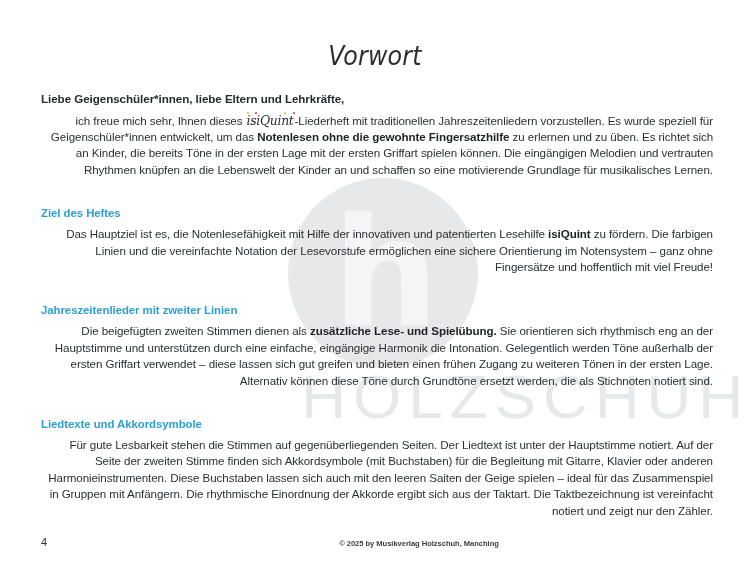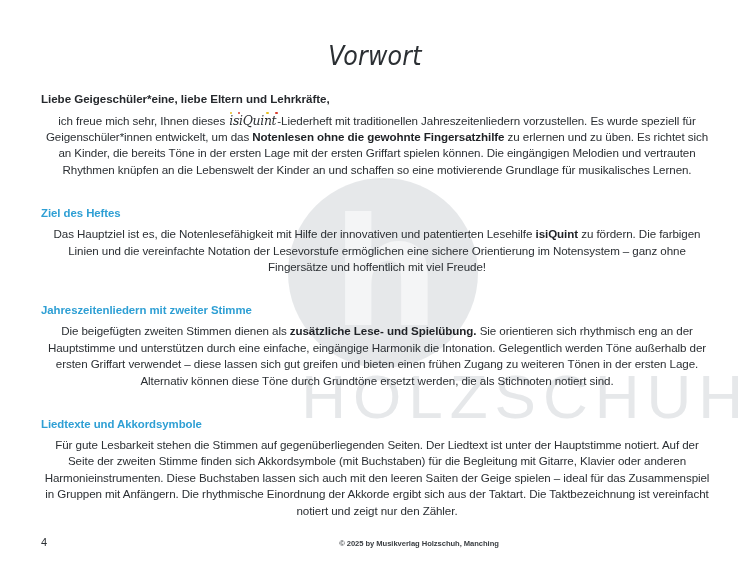--- a/index.html
+++ b/index.html
@@ -103,21 +103,21 @@
     line-height: 16.5px;
     color: #26292d;
     letter-spacing: -.05px;
     margin-bottom: 5px;
   }
 
   .para {
     font-size: 11.6px;
     line-height: 16.4px;
     color: #2b2f33;
-    text-align: center;
+    text-align: right;
     letter-spacing: -.08px;
     margin: 0;
   }
 
   .para b, .salutation b { font-weight: 700; color: #1e2125; }
 
   .sec-head {
     font-weight: 700;
     font-size: 11.4px;
     line-height: 15px;
@@ -190,31 +190,31 @@
   <div class="wm-h">h</div>
   <div class="wm-word">HOLZSCHUH</div>
 </div>
 
 <div id="page">
 
   <div id="page-title">Vorwort</div>
 
   <div id="content">
 
-    <div class="salutation">Liebe Geigeschüler*eine, liebe Eltern und Lehrkräfte,</div>
+    <div class="salutation">Liebe Geigenschüler*innen, liebe Eltern und Lehrkräfte,</div>
 
     <p class="para"><span>ich freue mich sehr, Ihnen dieses </span><span class="isiquint"><span class="dot d1"></span><span class="dot d2"></span><span class="dot d3"></span><span class="dot d4"></span><span>isiQuint</span></span><span>-Liederheft mit traditionellen Jahreszeitenliedern vorzustellen. Es wurde speziell für Geigenschüler*innen entwickelt, um das </span><b>Notenlesen ohne die gewohnte Fingersatzhilfe</b><span> zu erlernen und zu üben. Es richtet sich an Kinder, die bereits Töne in der ersten Lage mit der ersten Griffart spielen können. Die eingängigen Melodien und vertrauten Rhythmen knüpfen an die Lebenswelt der Kinder an und schaffen so eine motivierende Grundlage für musikalisches Lernen.</span></p>
 
     <div class="sec">
       <p class="sec-head">Ziel des Heftes</p>
       <p class="para"><span>Das Hauptziel ist es, die Notenlesefähigkeit mit Hilfe der innovativen und patentierten Lesehilfe </span><b>isiQuint</b><span> zu fördern. Die farbigen Linien und die vereinfachte Notation der Lesevorstufe ermöglichen eine sichere Orientierung im Notensystem – ganz ohne Fingersätze und hoffentlich mit viel Freude!</span></p>
     </div>
 
     <div class="sec">
-      <p class="sec-head">Jahreszeitenliedern mit zweiter Stimme</p>
+      <p class="sec-head">Jahreszeitenlieder mit zweiter Linien</p>
       <p class="para"><span>Die beigefügten zweiten Stimmen dienen als </span><b>zusätzliche Lese- und Spielübung.</b><span> Sie orientieren sich rhythmisch eng an der Hauptstimme und unterstützen durch eine einfache, eingängige Harmonik die Intonation. Gelegentlich werden Töne außerhalb der ersten Griffart verwendet – diese lassen sich gut greifen und bieten einen frühen Zugang zu weiteren Tönen in der ersten Lage. Alternativ können diese Töne durch Grundtöne ersetzt werden, die als Stichnoten notiert sind.</span></p>
     </div>
 
     <div class="sec">
       <p class="sec-head">Liedtexte und Akkordsymbole</p>
       <p class="para"><span>Für gute Lesbarkeit stehen die Stimmen auf gegenüberliegenden Seiten. Der Liedtext ist unter der Hauptstimme notiert. Auf der Seite der zweiten Stimme finden sich Akkordsymbole (mit Buchstaben) für die Begleitung mit Gitarre, Klavier oder anderen Harmonieinstrumenten. Diese Buchstaben lassen sich auch mit den leeren Saiten der Geige spielen – ideal für das Zusammenspiel in Gruppen mit Anfängern. Die rhythmische Einordnung der Akkorde ergibt sich aus der Taktart. Die Taktbezeichnung ist vereinfacht notiert und zeigt nur den Zähler.</span><b></b><span></span></p>
     </div>
 
   </div>
 

